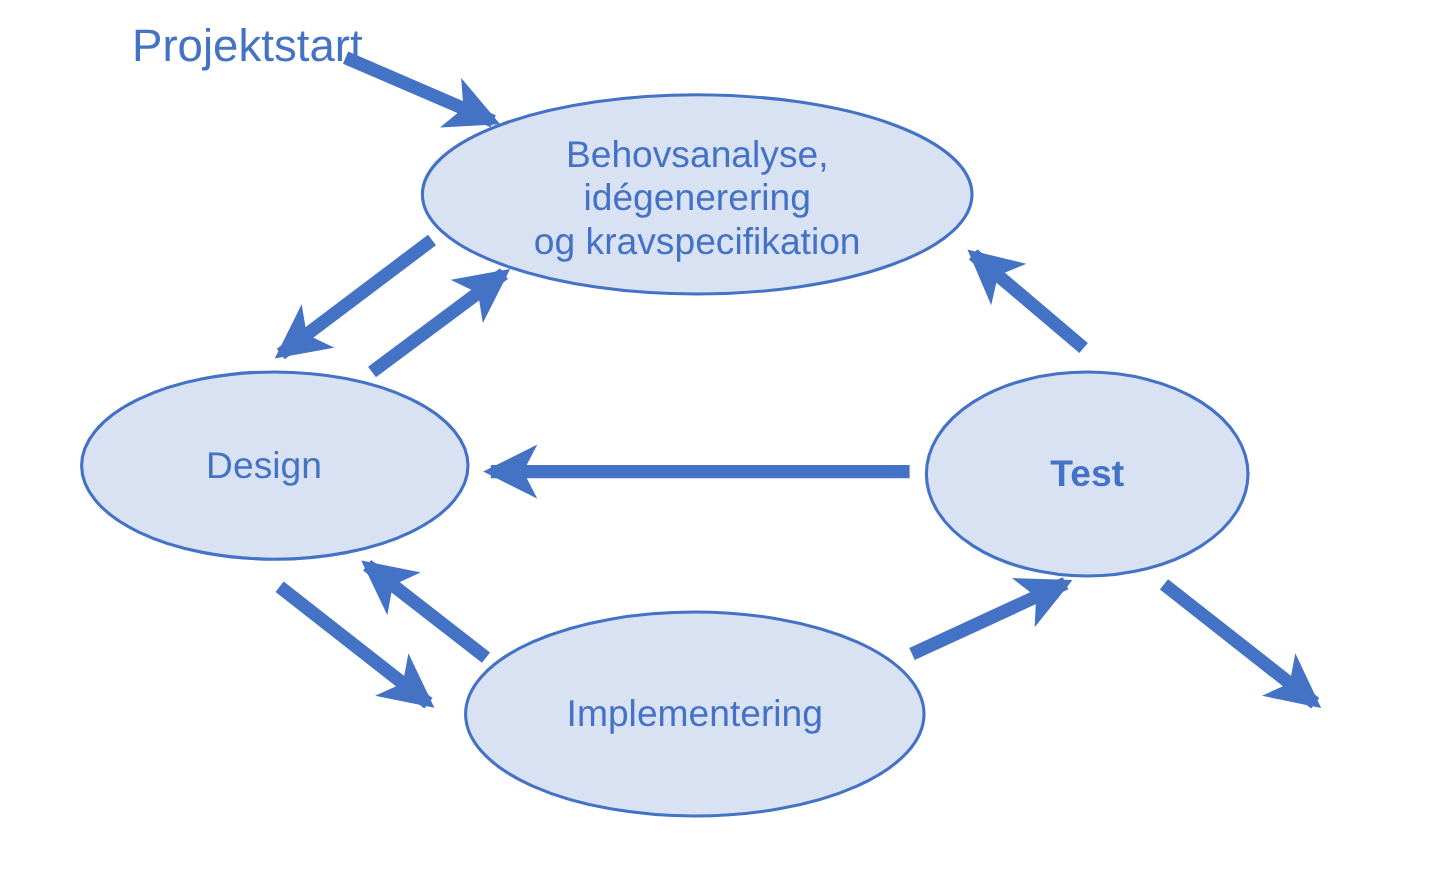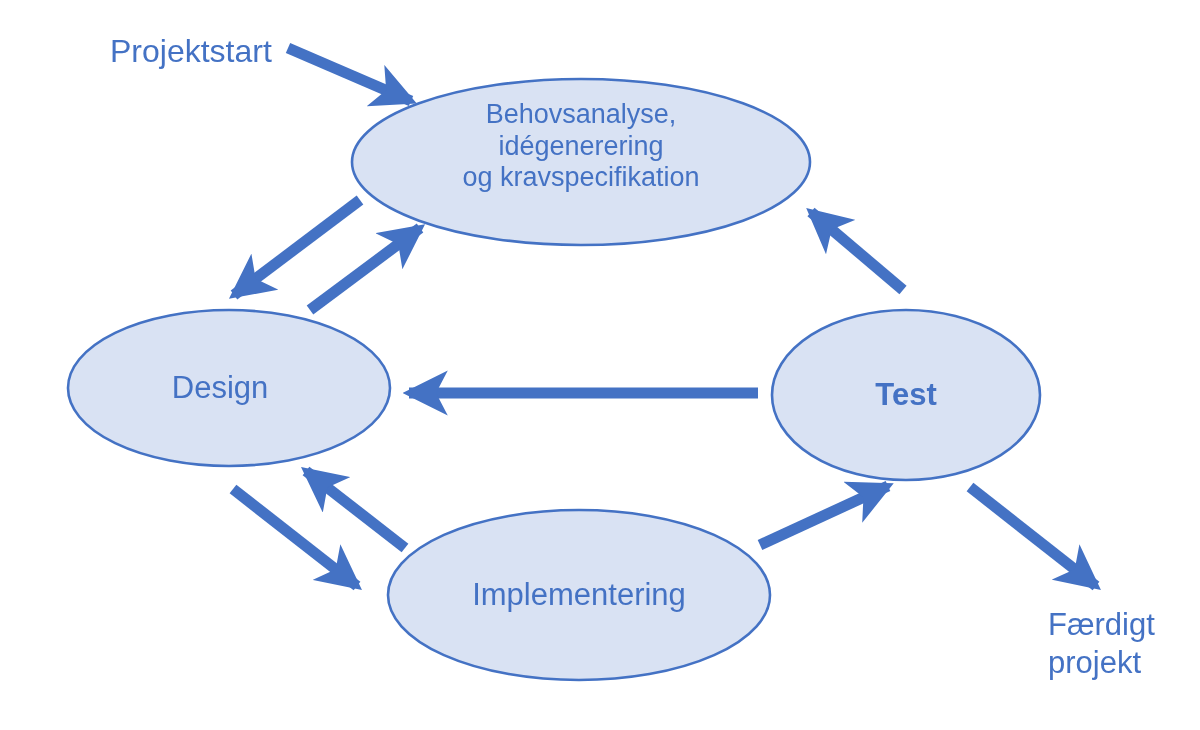--- a/index.html
+++ b/index.html
@@ -39,39 +39,39 @@
     justify-content: center;
   }
   .free-label {
     position: absolute;
     color: #4472C4;
     font-family: "Liberation Sans", sans-serif;
     line-height: 1.22;
     white-space: pre-line;
   }
   #label-behovsanalyse {
-    left: 352px; top: 64px; width: 458px; height: 165px;
-    font-size: 27px;
+    left: 352px; top: 83px; width: 458px; height: 165px;
+    font-size: 31px;
   }
   #label-design {
     left: 59px; top: 310px; width: 322px; height: 156px;
     font-size: 31px;
   }
   #label-test {
     left: 772px; top: 310px; width: 268px; height: 170px;
     font-size: 31px;
     font-weight: bold;
   }
   #label-implementering {
     left: 388px; top: 510px; width: 382px; height: 170px;
     font-size: 31px;
   }
   #label-projektstart {
-    left: 110px; top: 32px;
-    font-size: 32px;
+    left: 110px; top: 16px;
+    font-size: 38px;
   }
   #label-faerdigt-projekt {
     left: 1048px; top: 606px;
     font-size: 31px;
     text-align: left;
   }
 </style>
 </head>
 <body>
 
@@ -121,16 +121,14 @@
 og kravspecifikation</div>
 
   <div class="node-label" id="label-design">Design</div>
 
   <div class="node-label" id="label-test">Test</div>
 
   <div class="node-label" id="label-implementering">Implementering</div>
 
   <div class="free-label" id="label-projektstart">Projektstart</div>
 
-  <div class="free-label" id="label-faerdigt-projekt">Færdigt
-projekt</div>
 
 </div>
 
 </body></html>

